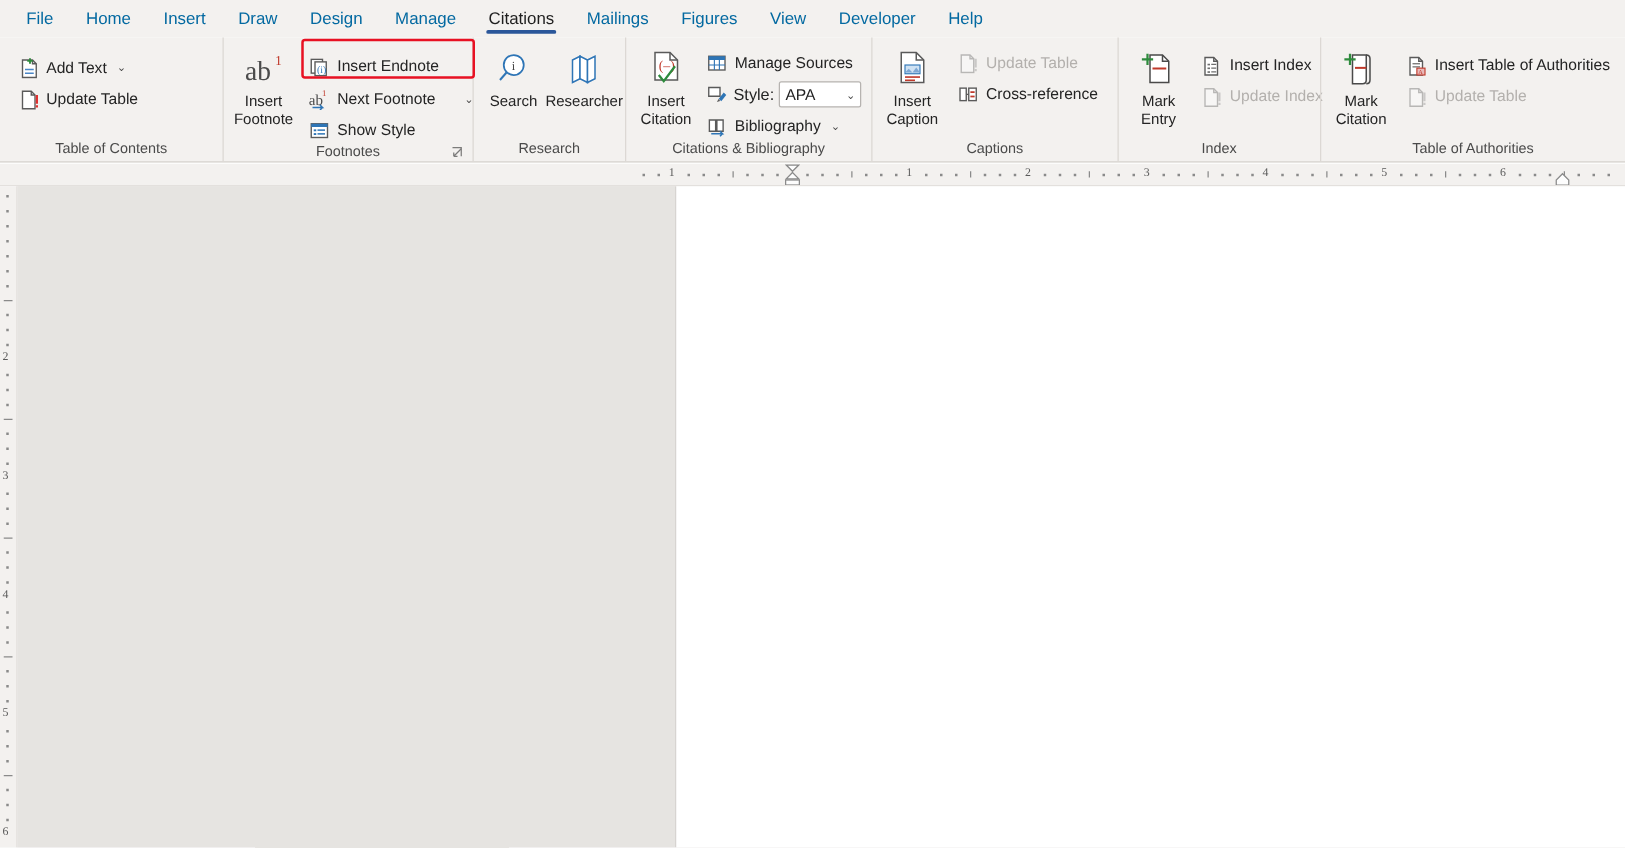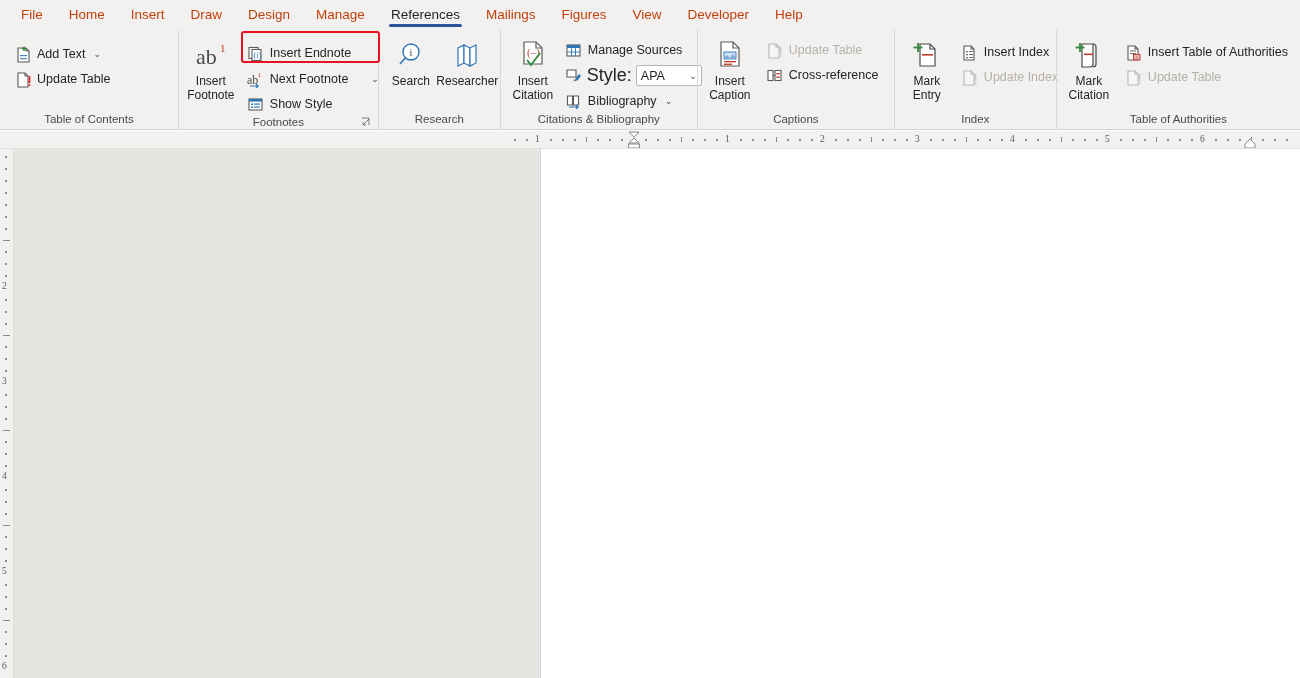--- a/index.html
+++ b/index.html
@@ -16,21 +16,21 @@
   .tabbar {
     position: absolute; top: 0; left: 0;
     width: 1300px; height: 30px;
     background: #f3f1ef;
     display: flex; align-items: center;
     padding-left: 8px;
   }
   .tab {
     position: relative;
     font-size: 13.5px;
-    color: #c2410c;
+    color: #0369a1;
     padding: 4px 13px 6px 13px;
     white-space: nowrap;
     cursor: default;
   }
   .tab.active { color: #1f1f1f; }
   .tab.active .tabunder {
     position: absolute;
     left: 11px; right: 11px; bottom: 1px;
     height: 2.5px;
     background: #2b579a;
@@ -103,21 +103,21 @@
     white-space: nowrap;
   }
   .smallbtn .glyph { width: 18px; height: 18px; display: flex; align-items: center; justify-content: center; flex: 0 0 18px; }
   .smallbtn .lbl { font-size: 12.5px; color: #242424; }
   .smallbtn.disabled .lbl { color: #b3b0ad; }
   .smallbtn.disabled .glyph { opacity: .38; }
   .caret { font-size: 9px; color: #444; margin-left: 3px; }
 
   
   .stylerow { display: flex; align-items: center; gap: 4px; padding: 2px 6px 2px 4px; }
-  .stylerow .lbl { font-size: 18px; color: #242424; }
+  .stylerow .lbl { font-size: 13px; color: #242424; }
   .combo {
     width: 66px; height: 21px;
     border: 1px solid #b6b3b0;
     background: #ffffff;
     border-radius: 2px;
     display: flex; align-items: center;
     padding: 0 4px;
     font-size: 12.5px; color: #1f1f1f;
     position: relative;
   }
@@ -175,21 +175,21 @@
 
 <div id="app">
 
   <div class="tabbar">
     <div class="tab"><span>File</span></div>
     <div class="tab"><span>Home</span></div>
     <div class="tab"><span>Insert</span></div>
     <div class="tab"><span>Draw</span></div>
     <div class="tab"><span>Design</span></div>
     <div class="tab"><span>Manage</span></div>
-    <div class="tab active"><span>References</span><span class="tabunder"></span></div>
+    <div class="tab active"><span>Citations</span><span class="tabunder"></span></div>
     <div class="tab"><span>Mailings</span></div>
     <div class="tab"><span>Figures</span></div>
     <div class="tab"><span>View</span></div>
     <div class="tab"><span>Developer</span></div>
     <div class="tab"><span>Help</span></div>
   </div>
 
   <div class="ribbon">
 
     <div class="group" style="width:185px">

